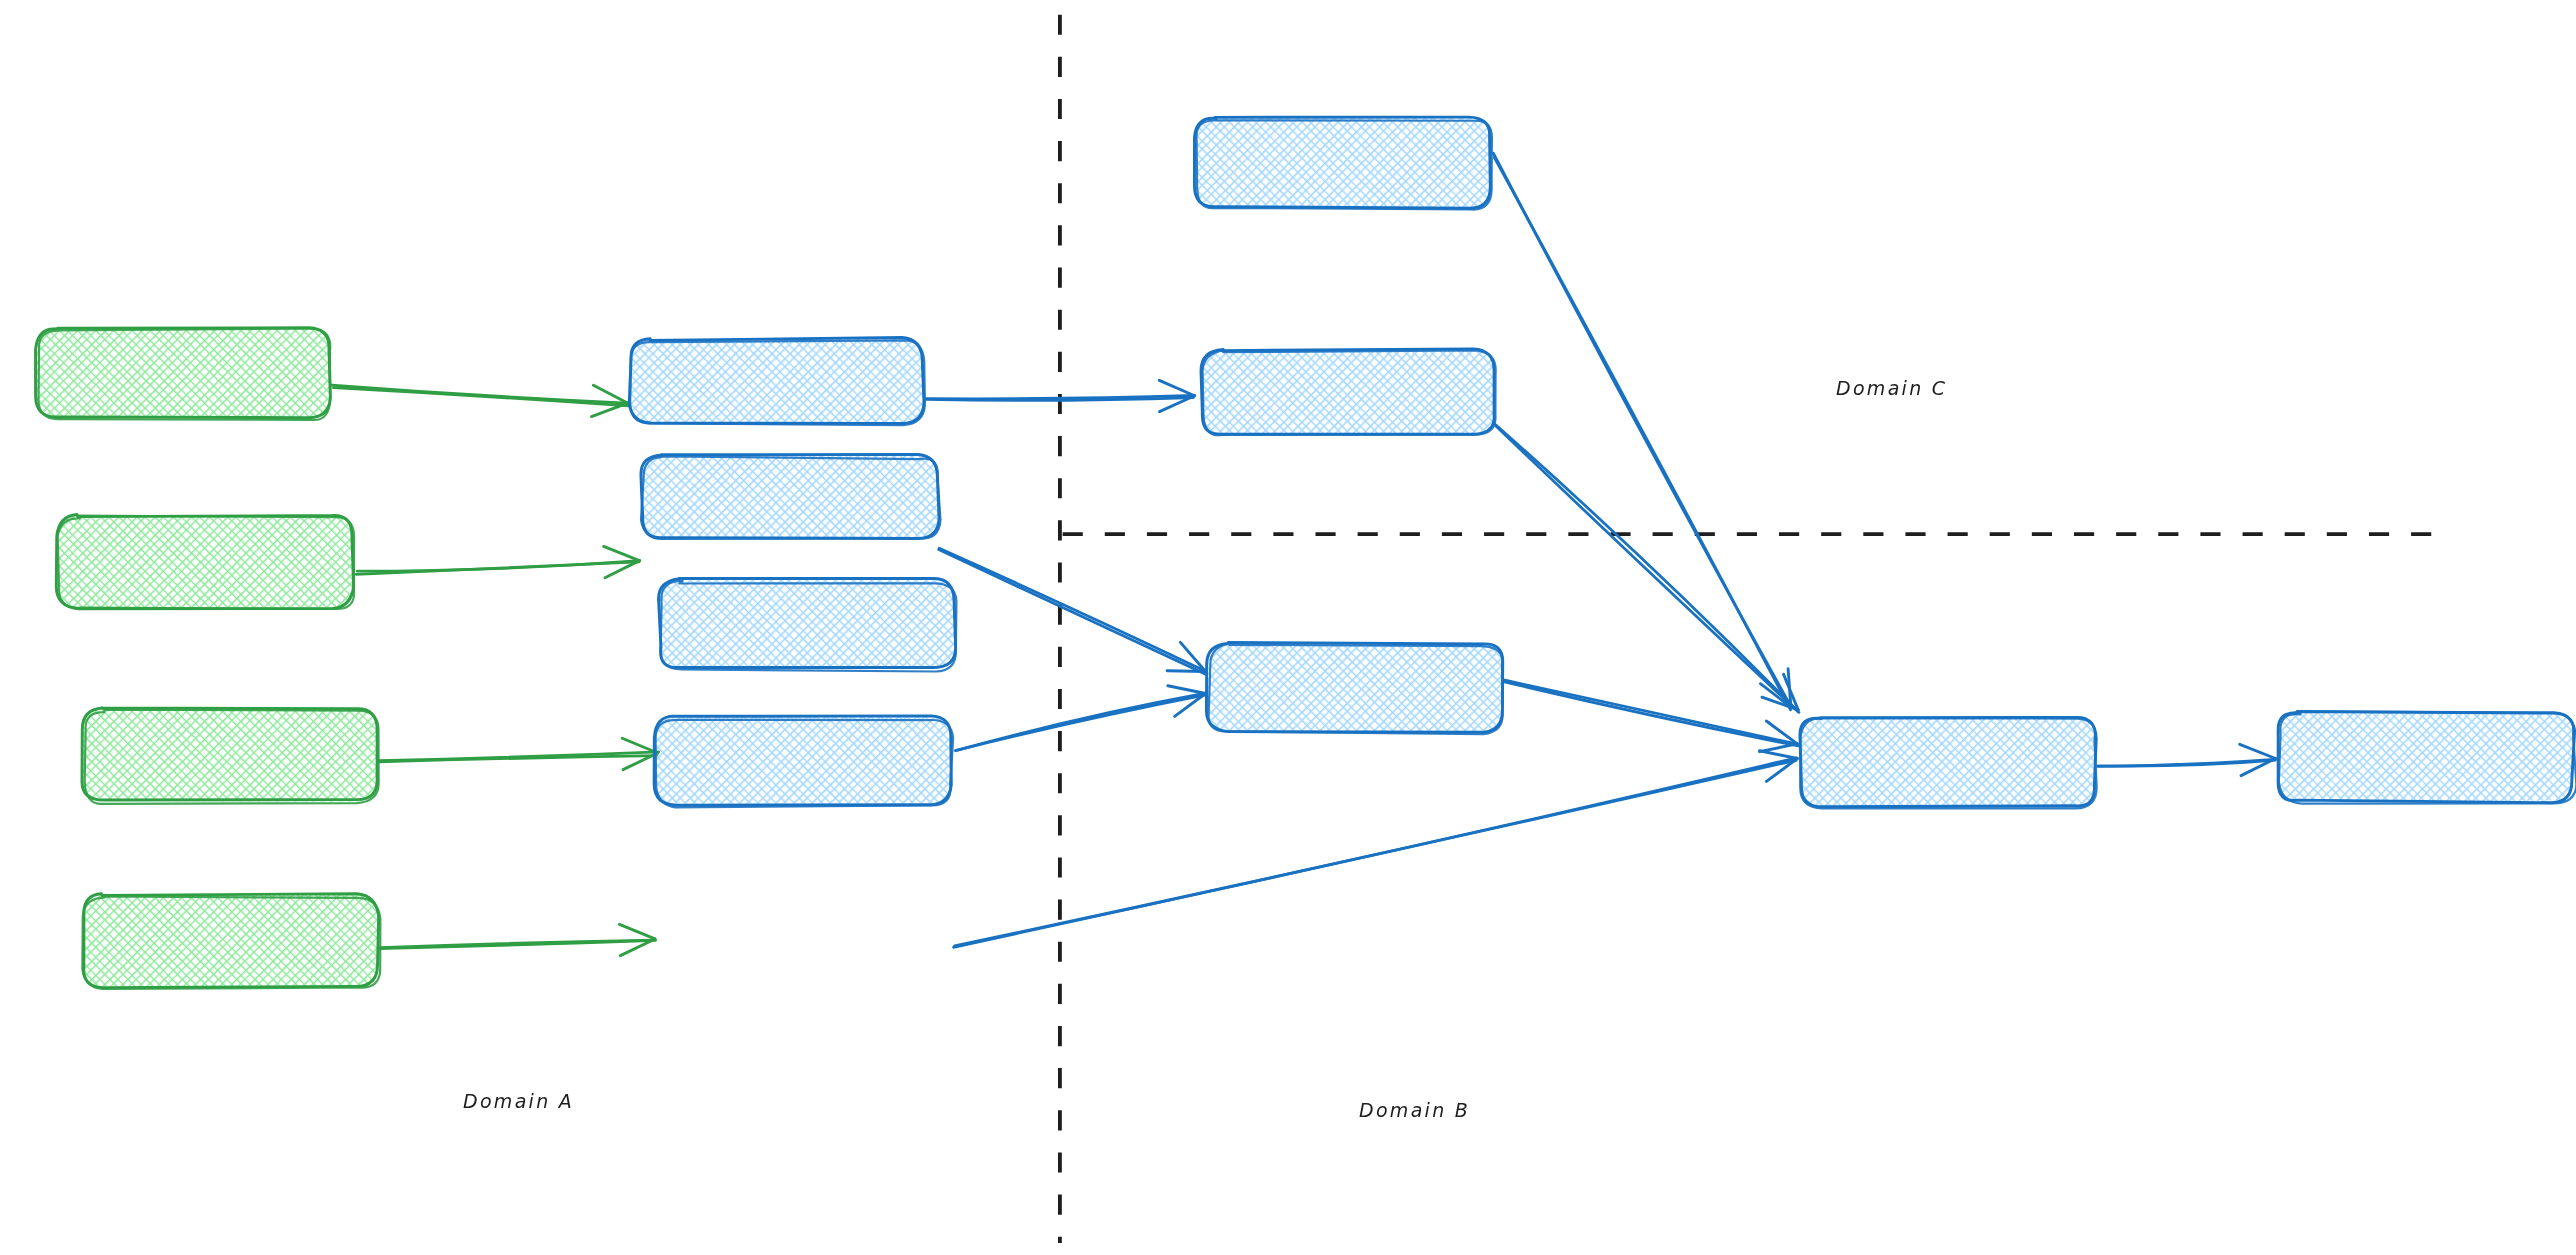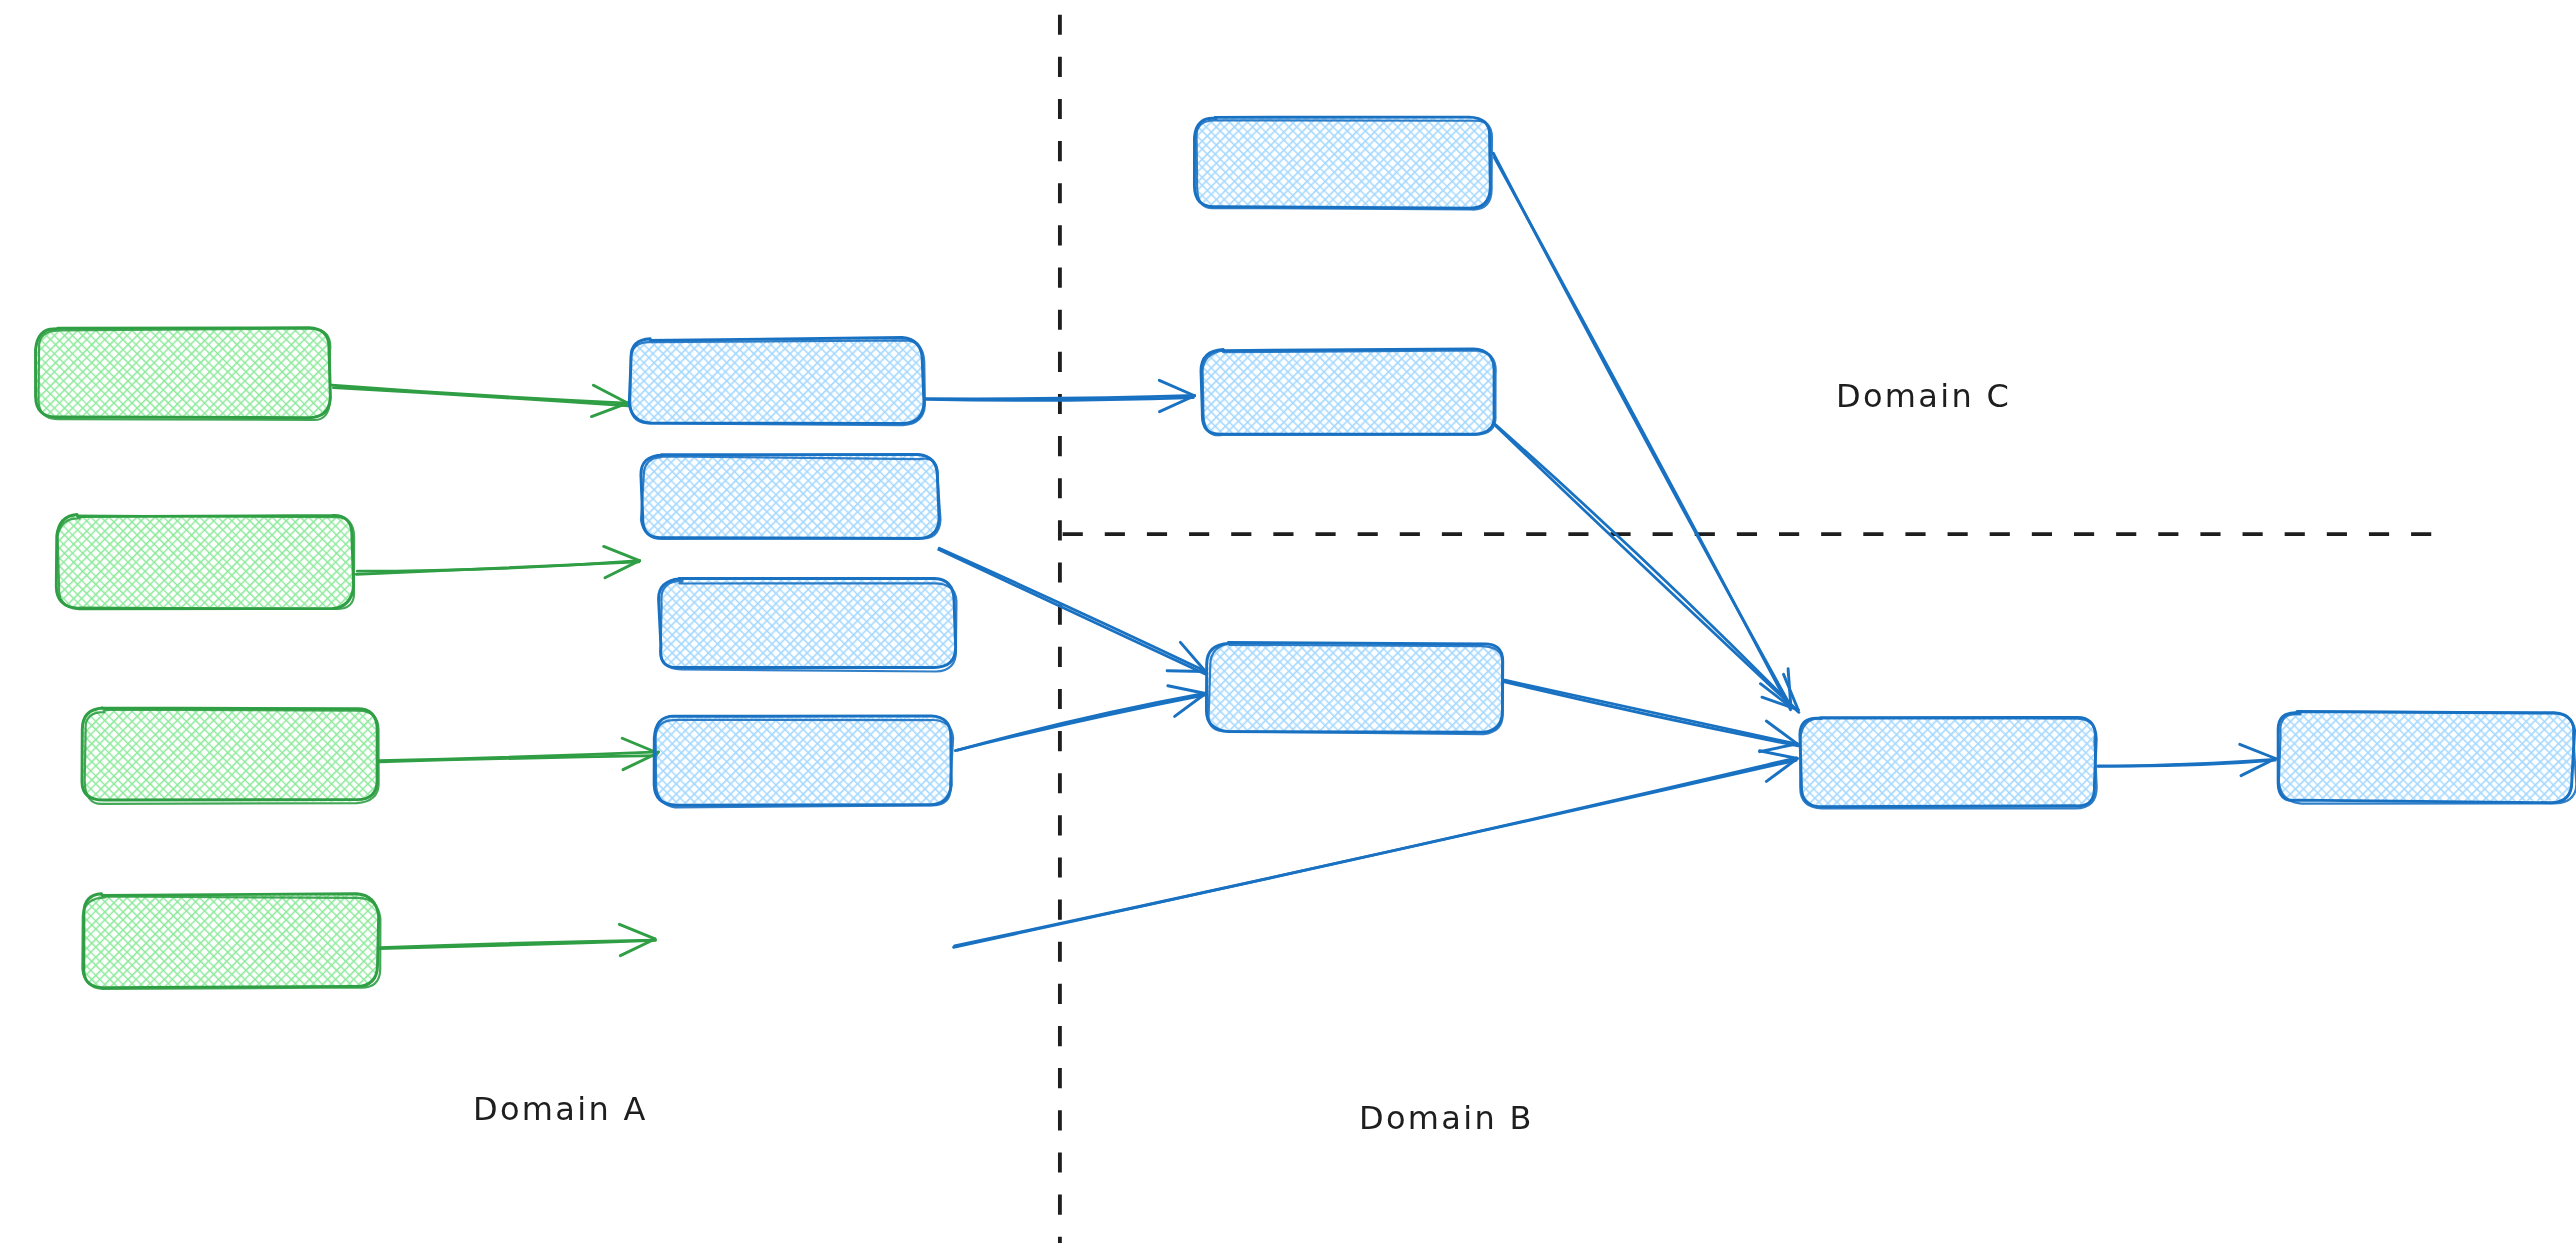--- a/index.html
+++ b/index.html
@@ -18,21 +18,22 @@
   #diagram-svg {
     position: absolute;
     top: 0;
     left: 0;
     width: 2576px;
     height: 1255px;
   }
   .domain-label {
     position: absolute;
     font-family: "DejaVu Sans", sans-serif;
-    font-size: 32px;
+    font-size: 19px;
+    font-style: italic;
     letter-spacing: 2.3px;
     color: #1e1e1e;
     white-space: nowrap;
     user-select: none;
   }
 </style>
 </head>
 <body>
 
 <div id="canvas">
@@ -211,19 +212,19 @@
         <g>
           <path d="M 2509.98 777.13 L 2788.14 776.55 Q 2809.67 777.87 2808.93 799.08 L 2808.72 851.88 Q 2808.89 874.09 2788.20 873.98 L 2508.43 874.57 Q 2486.31 874.59 2486.97 852.97 L 2487.12 798.50 Q 2487.71 777.45 2509.75 776.41 Z" fill="url(#hatch-blue)" stroke="none"></path>
           <path d="M 2509.98 777.13 L 2788.14 776.55 Q 2809.67 777.87 2808.93 799.08 L 2808.72 851.88 Q 2808.89 874.09 2788.20 873.98 L 2508.43 874.57 Q 2486.31 874.59 2486.97 852.97 L 2487.12 798.50 Q 2487.71 777.45 2509.75 776.41 Z" fill="url(#hatch-blue2)" stroke="none"></path>
           <path d="M 2507.63 776.76 L 2786.20 778.34 Q 2807.42 777.66 2810.50 797.53 L 2807.43 852.43 Q 2807.94 875.69 2785.50 876.25 L 2507.69 873.48 Q 2486.90 876.53 2486.90 854.33 L 2486.91 797.90 Q 2486.07 776.64 2508.49 778.21 Z" fill="none" stroke="#1971c2" stroke-width="3.2" stroke-linejoin="round" stroke-linecap="round"></path>
           <path d="M 2511.25 776.93 L 2787.28 777.94 Q 2811.58 779.82 2808.81 800.88 L 2812.42 856.41 Q 2811.74 876.63 2787.72 877.07 L 2512.28 877.26 Q 2490.27 875.79 2487.60 853.74 L 2489.54 801.98 Q 2486.72 777.02 2511.13 779.87 Z" fill="none" stroke="#1971c2" stroke-width="2.4" stroke-linejoin="round" stroke-linecap="round" opacity="0.9"></path>
         </g>
       </g>
   </svg>
 
   <div id="layer-labels">
-      <div class="domain-label" style="left: 473px; top: 1090px;">Domain A</div>
+      <div class="domain-label" style="left: 463px; top: 1090px;">Domain A</div>
       <div class="domain-label" style="left: 1359px; top: 1099px; text-align: center;">Domain B</div>
       <div class="domain-label" style="left: 1836px; top: 377px;">Domain C</div>
     </div>
 
 </div>
 
 
 </body></html>

